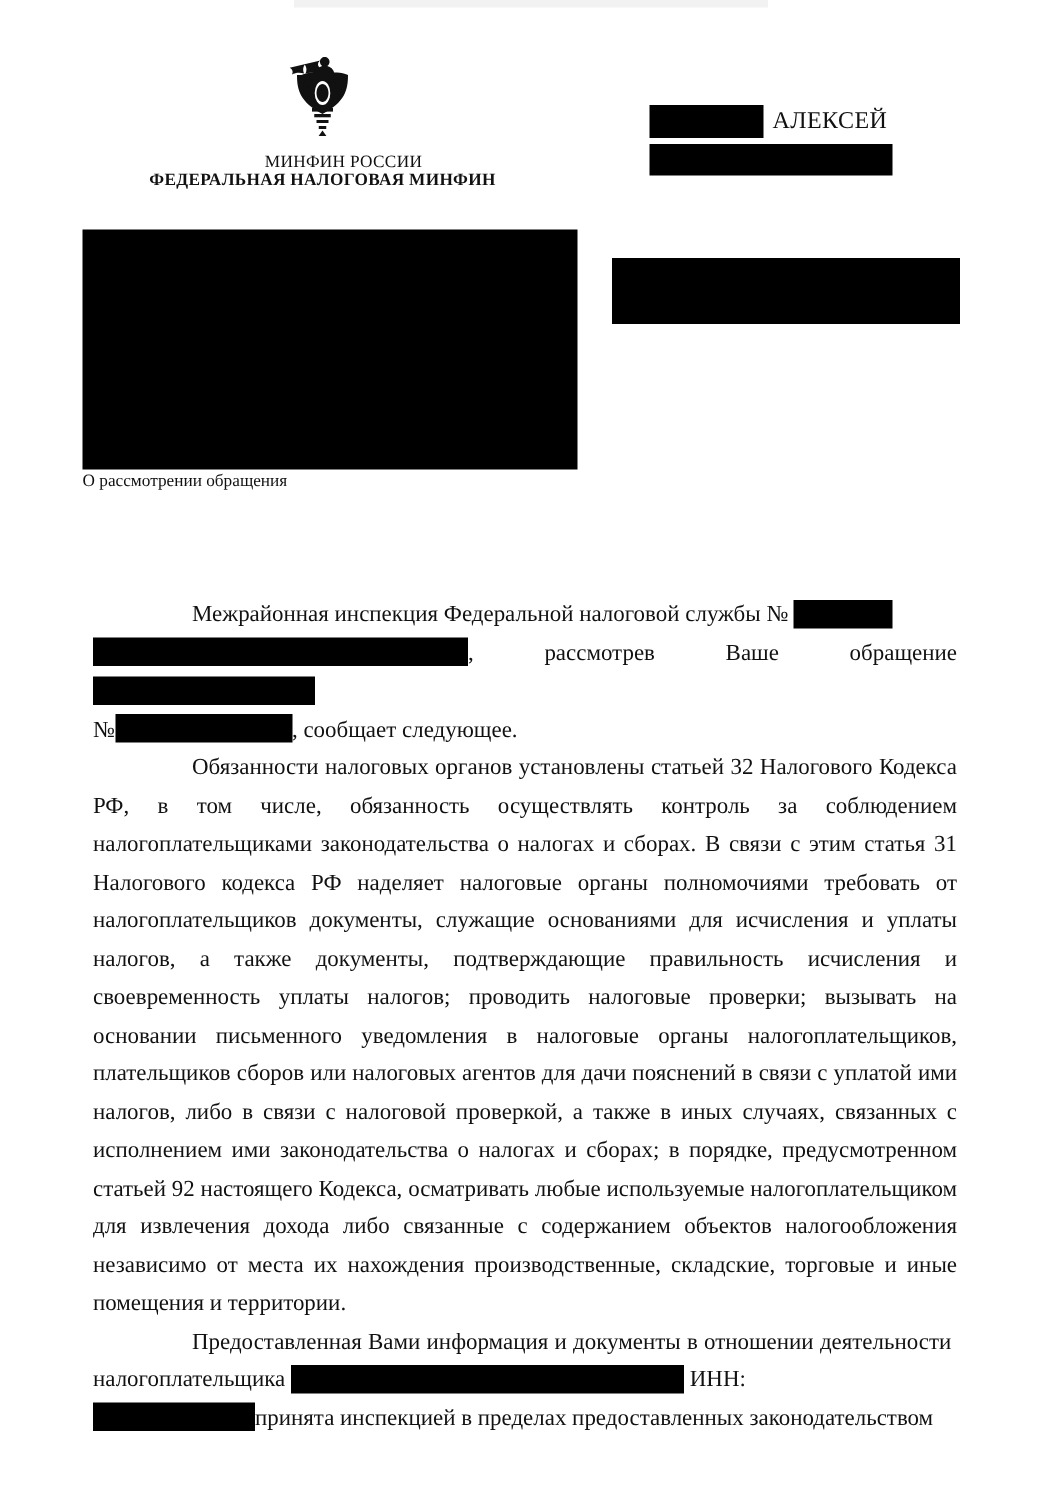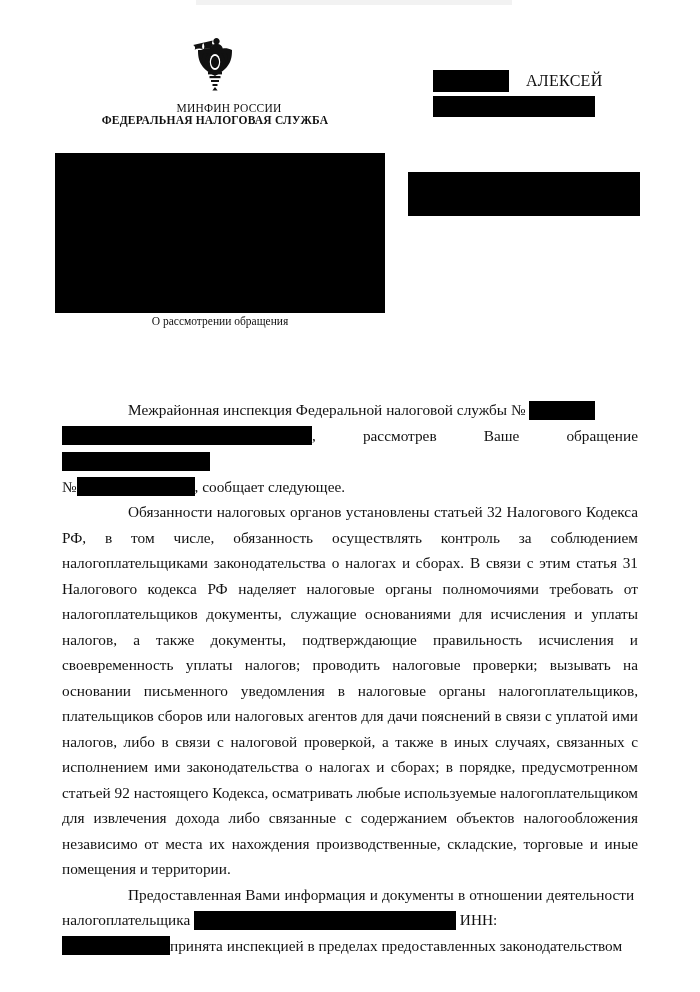--- a/index.html
+++ b/index.html
@@ -92,21 +92,21 @@
     display: flex;
     align-items: center;
     height: 22px;
   }
   .addressee-name-row .redact {
     width: 76px;
     height: 22px;
   }
   .addressee-name {
     font-size: 16px;
-    margin-left: 17px;
+    margin-left: 6px;
     letter-spacing: 0.3px;
   }
   .addressee-line2 {
     margin-top: 4px;
     width: 162px;
     height: 21px;
   }
 
   
   .right-block {
@@ -124,21 +124,21 @@
     top: 153px;
     width: 330px;
     height: 160px;
   }
 
   .subject {
     position: absolute;
     left: 55px;
     top: 315px;
     width: 330px;
-    text-align: center;
+    text-align: left;
     font-size: 11.5px;
   }
 
   
   .body {
     position: absolute;
     left: 62px;
     top: 385px;
     width: 576px;
     font-size: 15.3px;
@@ -202,21 +202,21 @@
         <path d="M12 15 c-1.5 2-2.2 4.5-2 7 .2 2.6 1.3 5 3 6.8 -.6-2.4-.6-5 .1-7.4 .6-2.3 1.8-4.4 3.4-6 -1.6-.3-3.2-.4-4.5-.4z"></path>
         <path d="M34 15 c1.5 2 2.2 4.5 2 7 -.2 2.6-1.3 5-3 6.8 .6-2.4.6-5-.1-7.4 -.6-2.3-1.8-4.4-3.4-6 1.6-.3 3.2-.4 4.5-.4z"></path>
         <path d="M16 34 h14 v2.4 h-14z"></path>
         <path d="M17.5 38 h11 v2.2 h-11z"></path>
         <path d="M19 42 h8 v2 h-8z"></path>
         <path d="M20.5 46 h5 v2 h-5z"></path>
       </g>
       <path d="M23 49 l2.6 3.6 h-5.2z" fill="#111"></path>
     </svg>
     <div class="org-line1">МИНФИН РОССИИ</div>
-    <div class="org-line2">ФЕДЕРАЛЬНАЯ НАЛОГОВАЯ СЛУЖБА</div>
+    <div class="org-line2">ФЕДЕРАЛЬНАЯ НАЛОГОВАЯ МИНФИН</div>
   </div>
 
   <div class="addressee">
     <div class="addressee-name-row">
       <span class="redact"></span>
       <span class="addressee-name">АЛЕКСЕЙ</span>
     </div>
     <div class="redact addressee-line2"></div>
   </div>
 

